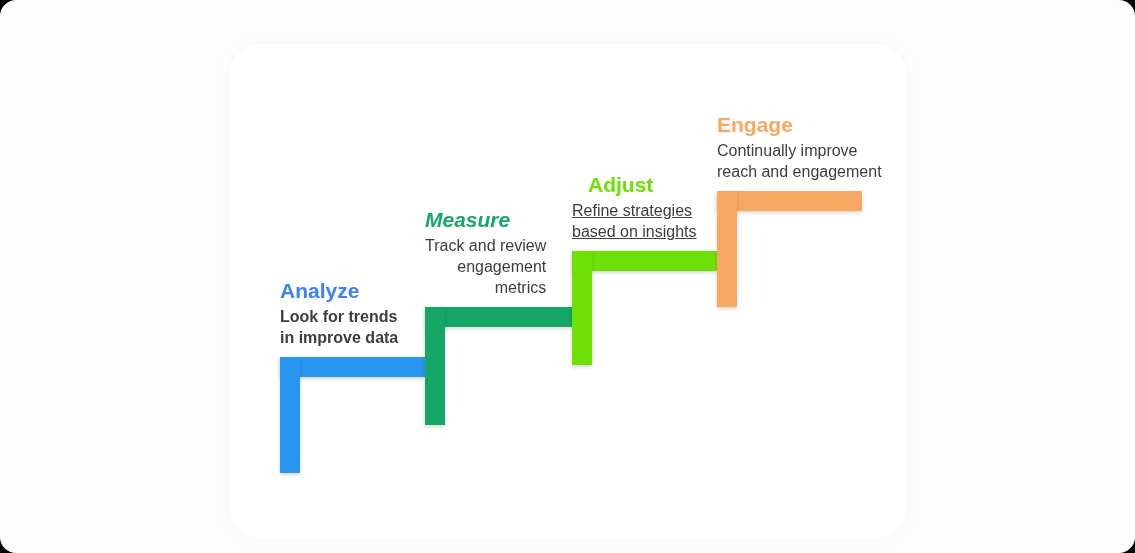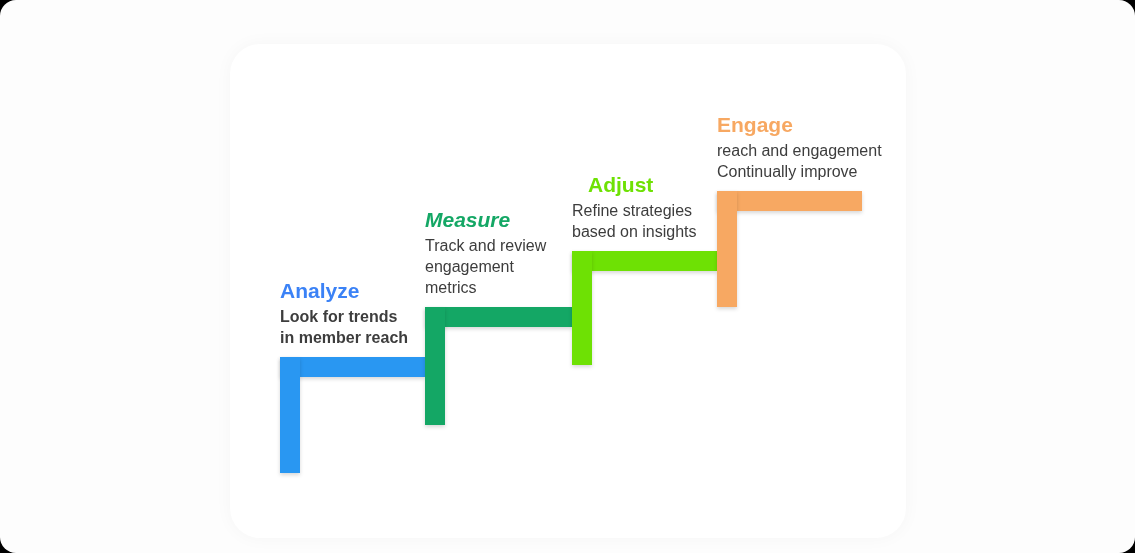--- a/index.html
+++ b/index.html
@@ -80,58 +80,58 @@
 <body>
 
 <div class="page-frame" style="background-color: rgb(253, 253, 253);">
   <div class="diagram-card" style="background-color: rgb(255, 255, 255);">
 
     <div class="step step-1">
       <div class="step-text">
         <div class="step-title" style="color: #3b82f6;">Analyze</div>
         <div class="step-desc" style="color: rgb(61, 61, 61); font-weight: bold;">
           <div>Look for trends</div>
-          <div>in member reach</div>
+          <div>in improve data</div>
         </div>
       </div>
       <div class="bar-h" style="background-color: rgb(41, 151, 242);"></div>
       <div class="bar-v" style="background-color: rgb(41, 151, 242);"></div>
     </div>
 
     <div class="step step-2">
       <div class="step-text">
         <div class="step-title" style="color: rgb(20, 167, 101); font-style: italic;">Measure</div>
-        <div class="step-desc" style="color: rgb(61, 61, 61);">
+        <div class="step-desc" style="color: rgb(61, 61, 61); text-align: right;">
           <div>Track and review</div>
           <div>engagement</div>
           <div>metrics</div>
         </div>
       </div>
       <div class="bar-h" style="background-color: rgb(20, 167, 101);"></div>
       <div class="bar-v" style="background-color: rgb(20, 167, 101);"></div>
     </div>
 
     <div class="step step-3">
       <div class="step-text">
         <div class="step-title" style="color: rgb(110, 225, 4); margin-left: 16px;">Adjust</div>
-        <div class="step-desc" style="color: rgb(61, 61, 61);">
+        <div class="step-desc" style="color: rgb(61, 61, 61); text-decoration: underline;">
           <div>Refine strategies</div>
           <div>based on insights</div>
         </div>
       </div>
       <div class="bar-h" style="background-color: rgb(110, 225, 4);"></div>
       <div class="bar-v" style="background-color: rgb(110, 225, 4);"></div>
     </div>
 
     <div class="step step-4">
       <div class="step-text">
         <div class="step-title" style="color: rgb(247, 168, 98);">Engage</div>
         <div class="step-desc" style="color: rgb(61, 61, 61);">
+          <div>Continually improve</div>
           <div>reach and engagement</div>
-          <div>Continually improve</div>
         </div>
       </div>
       <div class="bar-h" style="background-color: rgb(247, 168, 98);"></div>
       <div class="bar-v" style="background-color: rgb(247, 168, 98);"></div>
     </div>
 
   </div>
 </div>
 
 </body></html>

